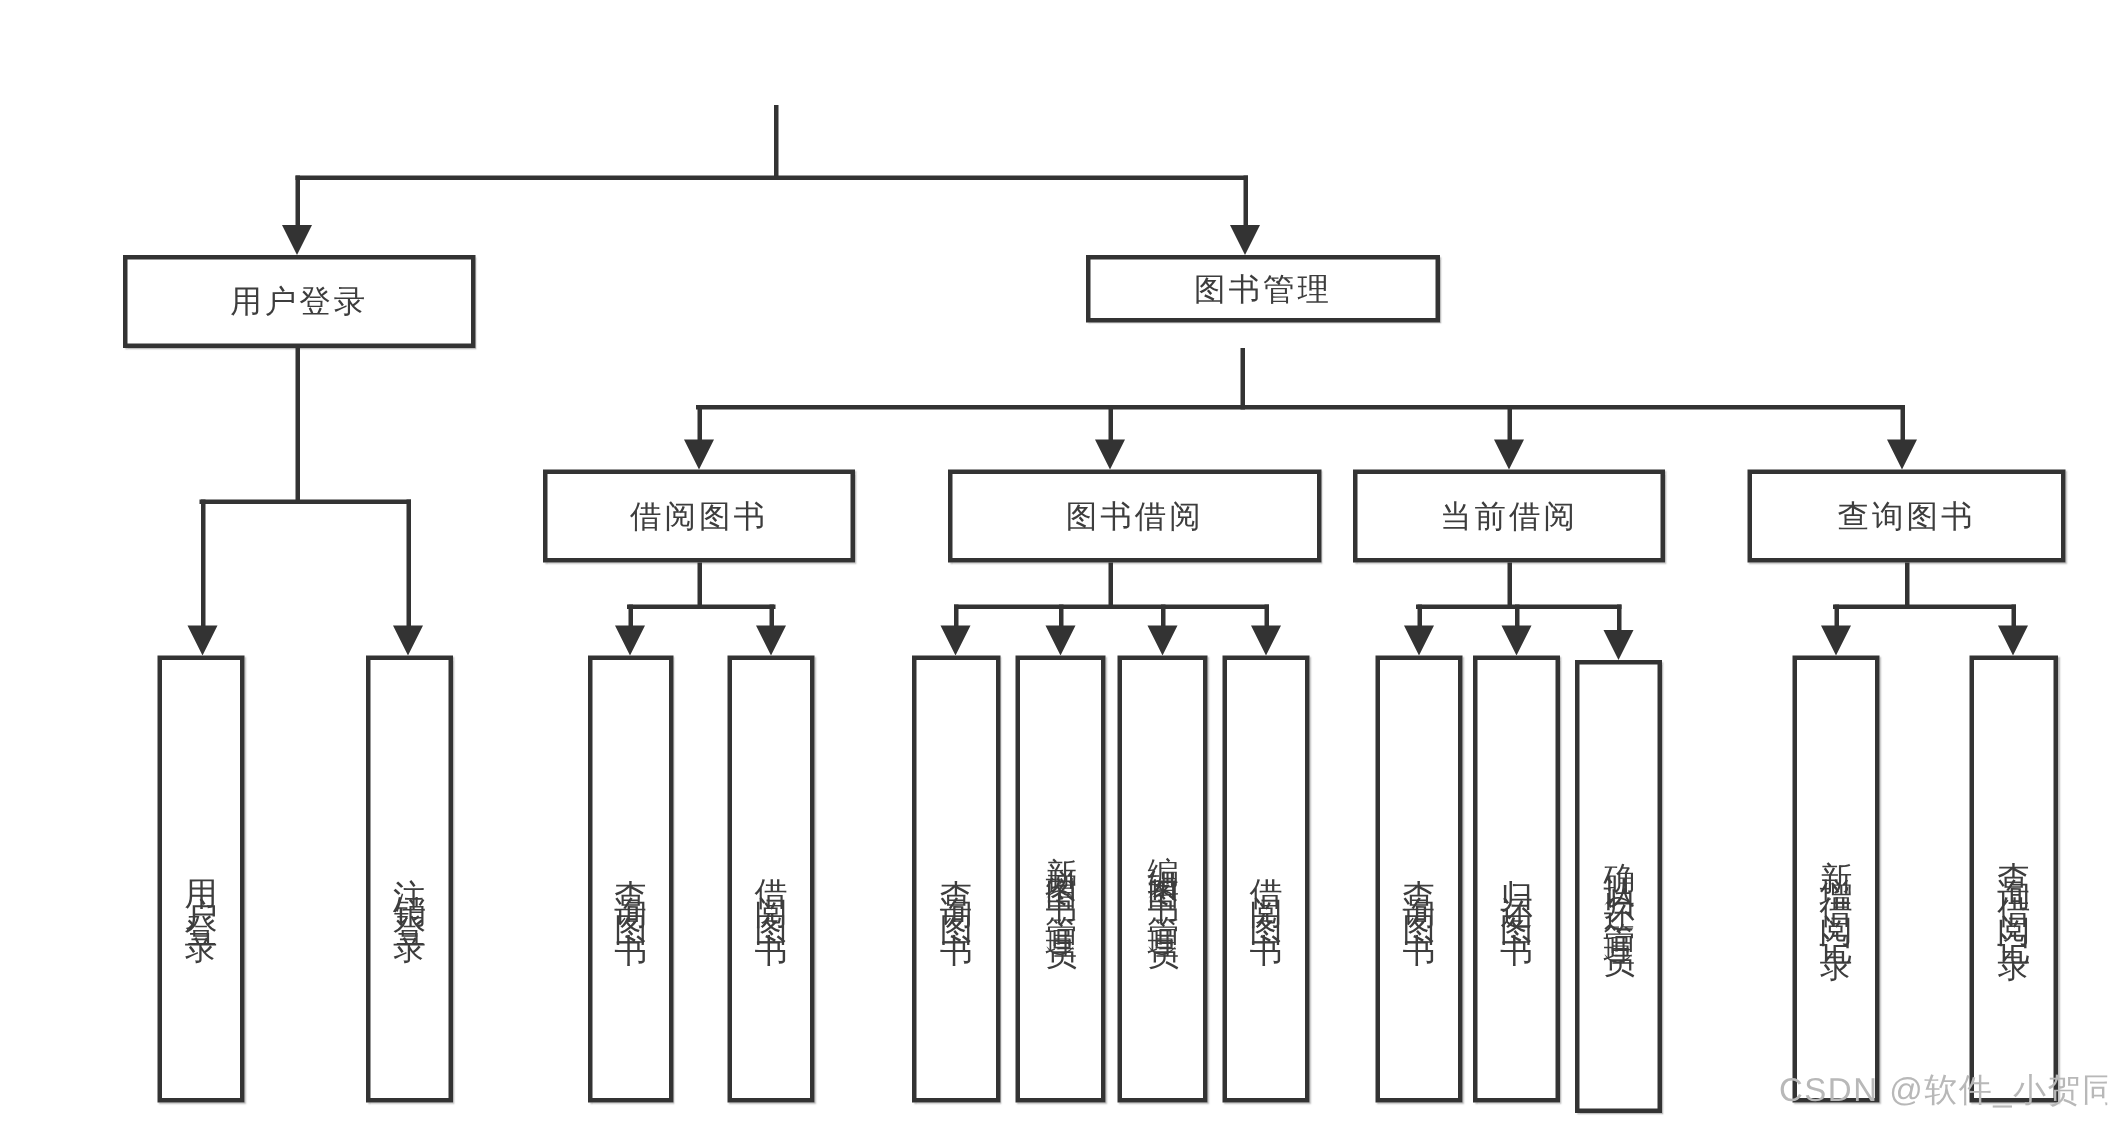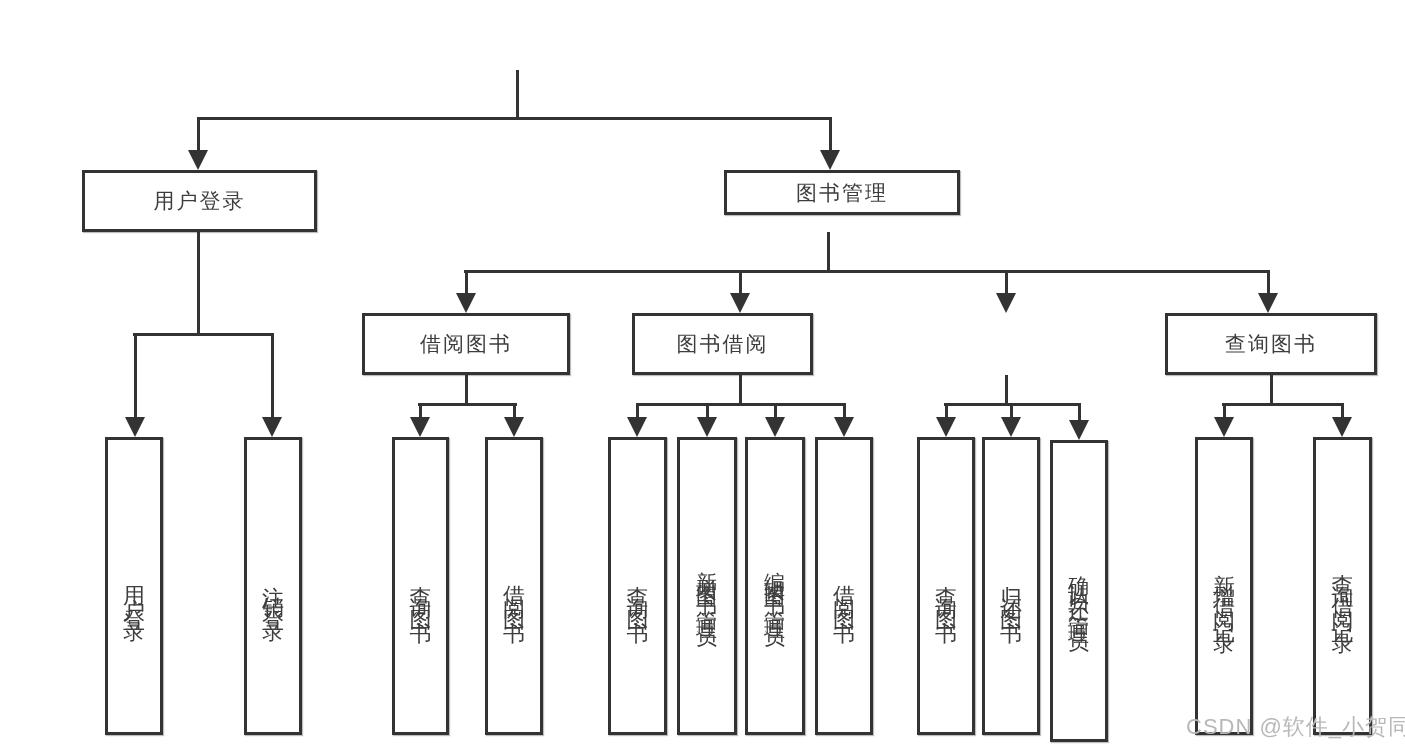--- a/index.html
+++ b/index.html
@@ -63,21 +63,22 @@
   <div class="line" style="left:465px; top:270px; width:3px; height:26px;"></div>
   <div class="arrow" style="left:456px; top:293px;"></div>
   <div class="line" style="left:739px; top:270px; width:3px; height:26px;"></div>
   <div class="arrow" style="left:730px; top:293px;"></div>
   <div class="line" style="left:1005px; top:270px; width:3px; height:26px;"></div>
   <div class="arrow" style="left:996px; top:293px;"></div>
   <div class="line" style="left:1267px; top:270px; width:3px; height:26px;"></div>
   <div class="arrow" style="left:1258px; top:293px;"></div>
 
   <div class="box h" style="left:362px; top:313px; width:208px; height:62px;">借阅图书</div>
-  <div class="box h" style="left:632px; top:313px; width:181px; height:62px;">图书借阅</div>
+  <div class="box h" style="left:632px; top:313px; width:249px; height:62px;">图书借阅</div>
+  <div class="box h" style="left:902px; top:313px; width:208px; height:62px;">当前借阅</div>
   <div class="box h" style="left:1165px; top:313px; width:212px; height:62px;">查询图书</div>
 
   <div class="line" style="left:465px; top:375px; width:3px; height:31px;"></div>
   <div class="line" style="left:418px; top:403px; width:99px; height:3px;"></div>
   <div class="line" style="left:419px; top:403px; width:3px; height:16px;"></div>
   <div class="arrow" style="left:410px; top:417px;"></div>
   <div class="line" style="left:513px; top:403px; width:3px; height:16px;"></div>
   <div class="arrow" style="left:504px; top:417px;"></div>
 
   <div class="line" style="left:739px; top:375px; width:3px; height:31px;"></div>

